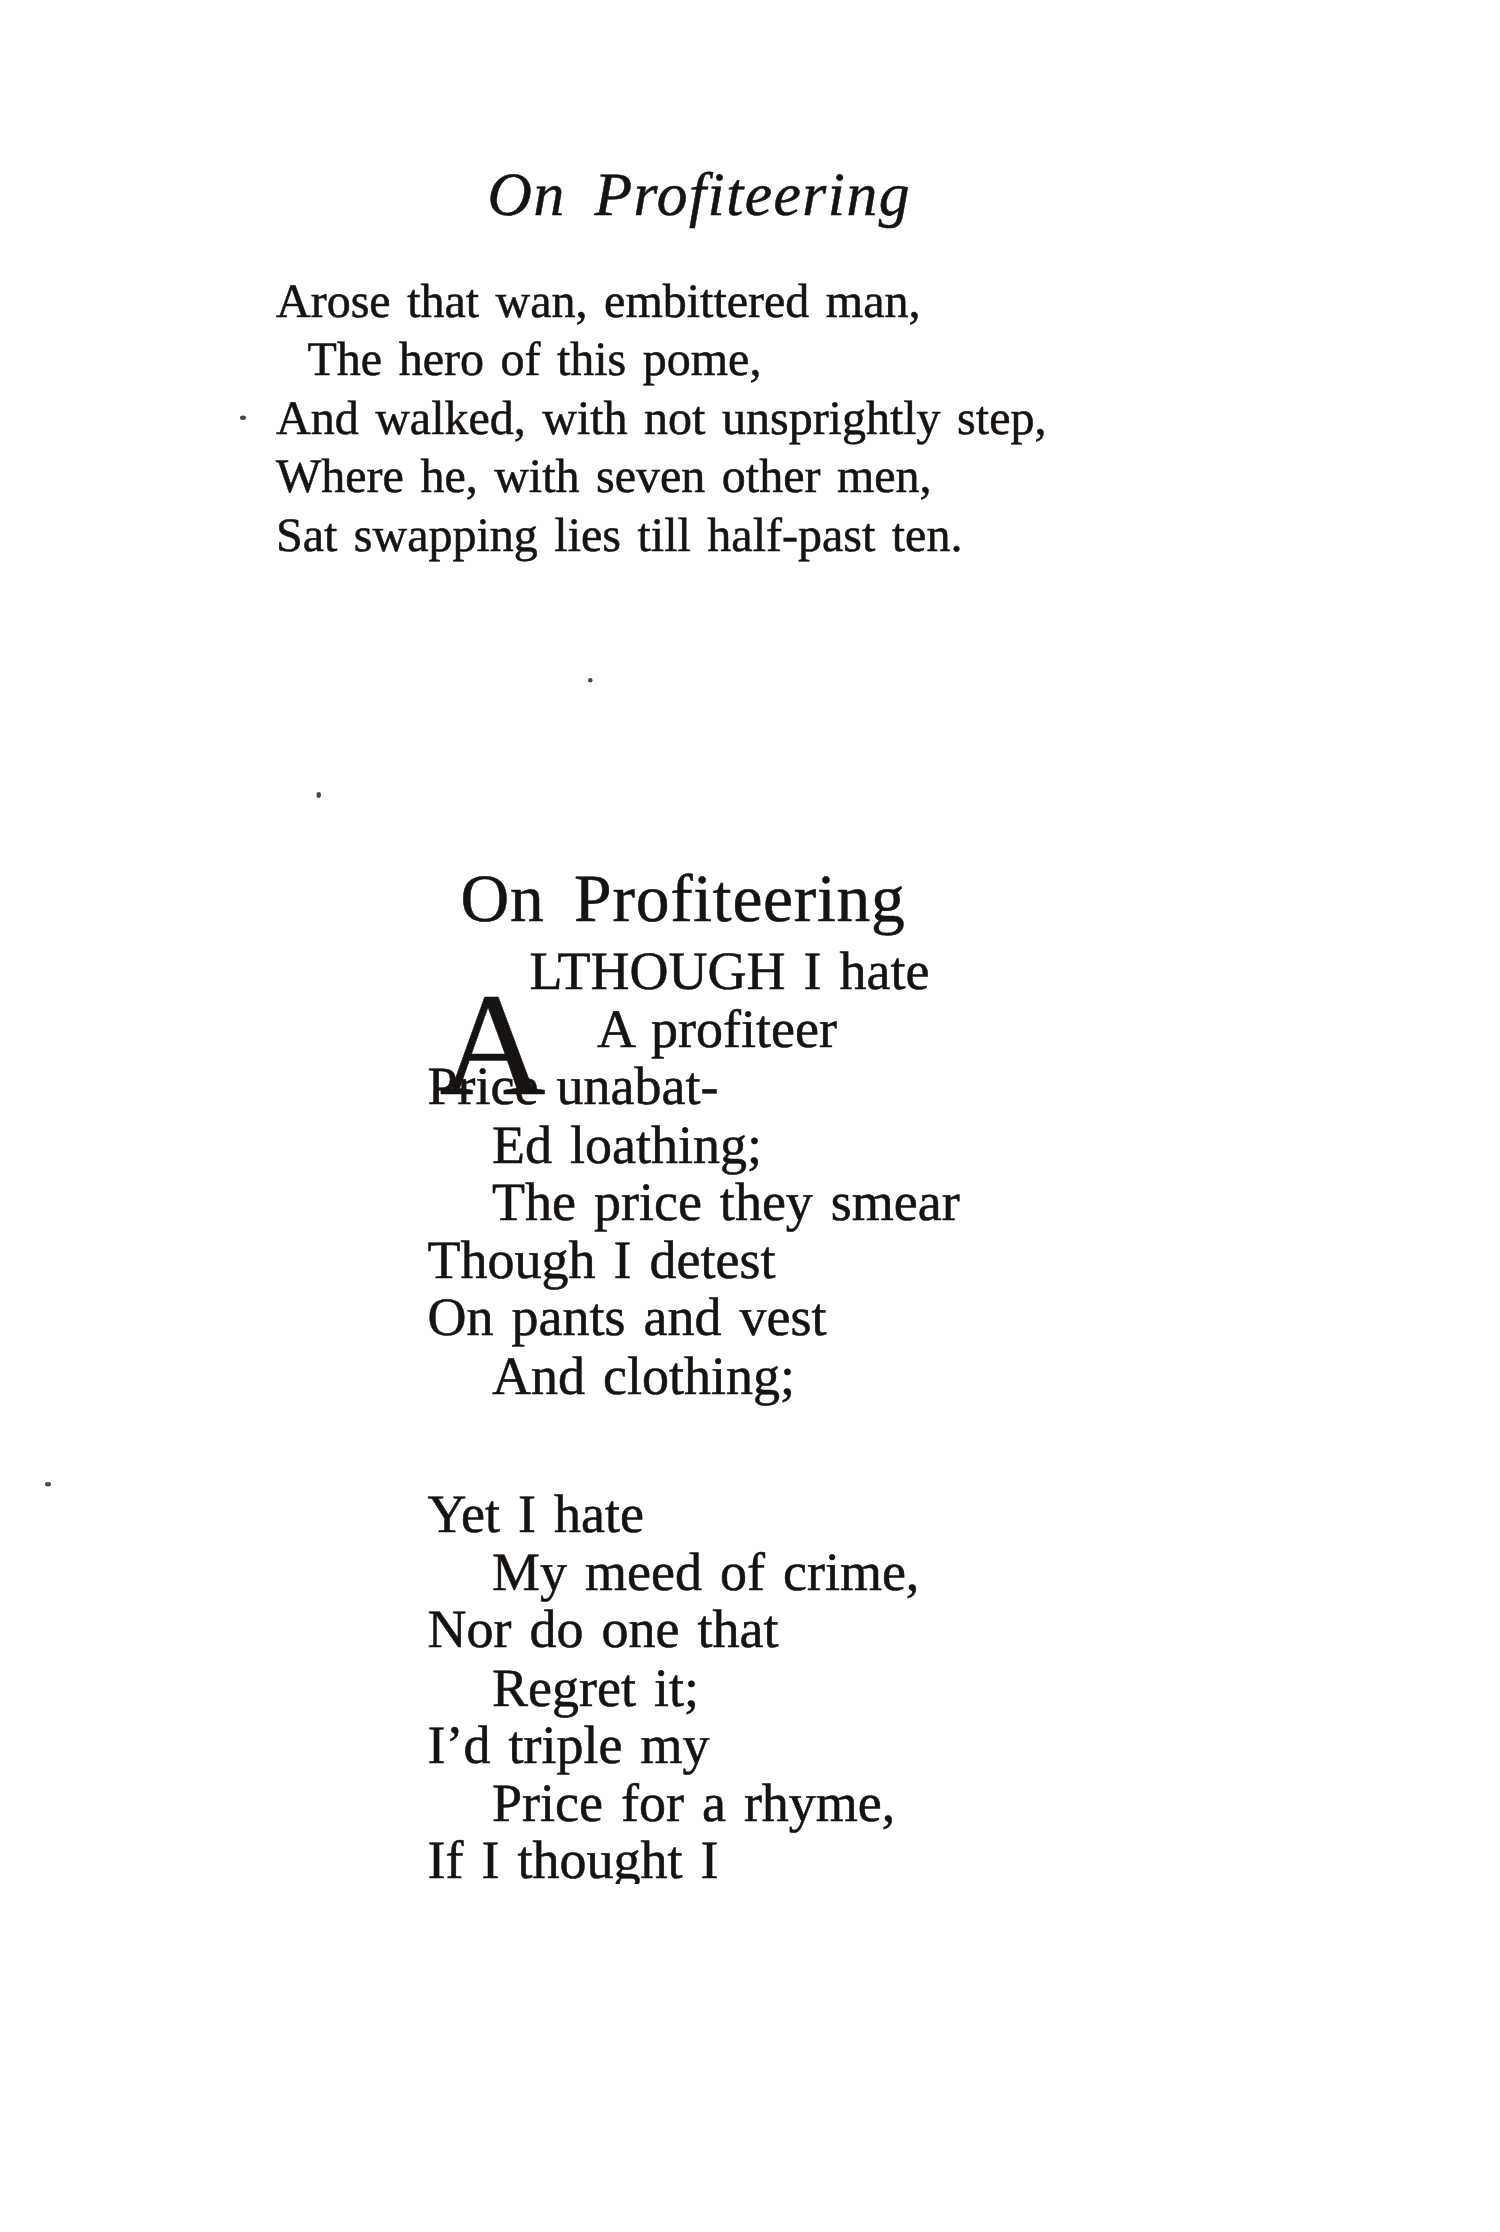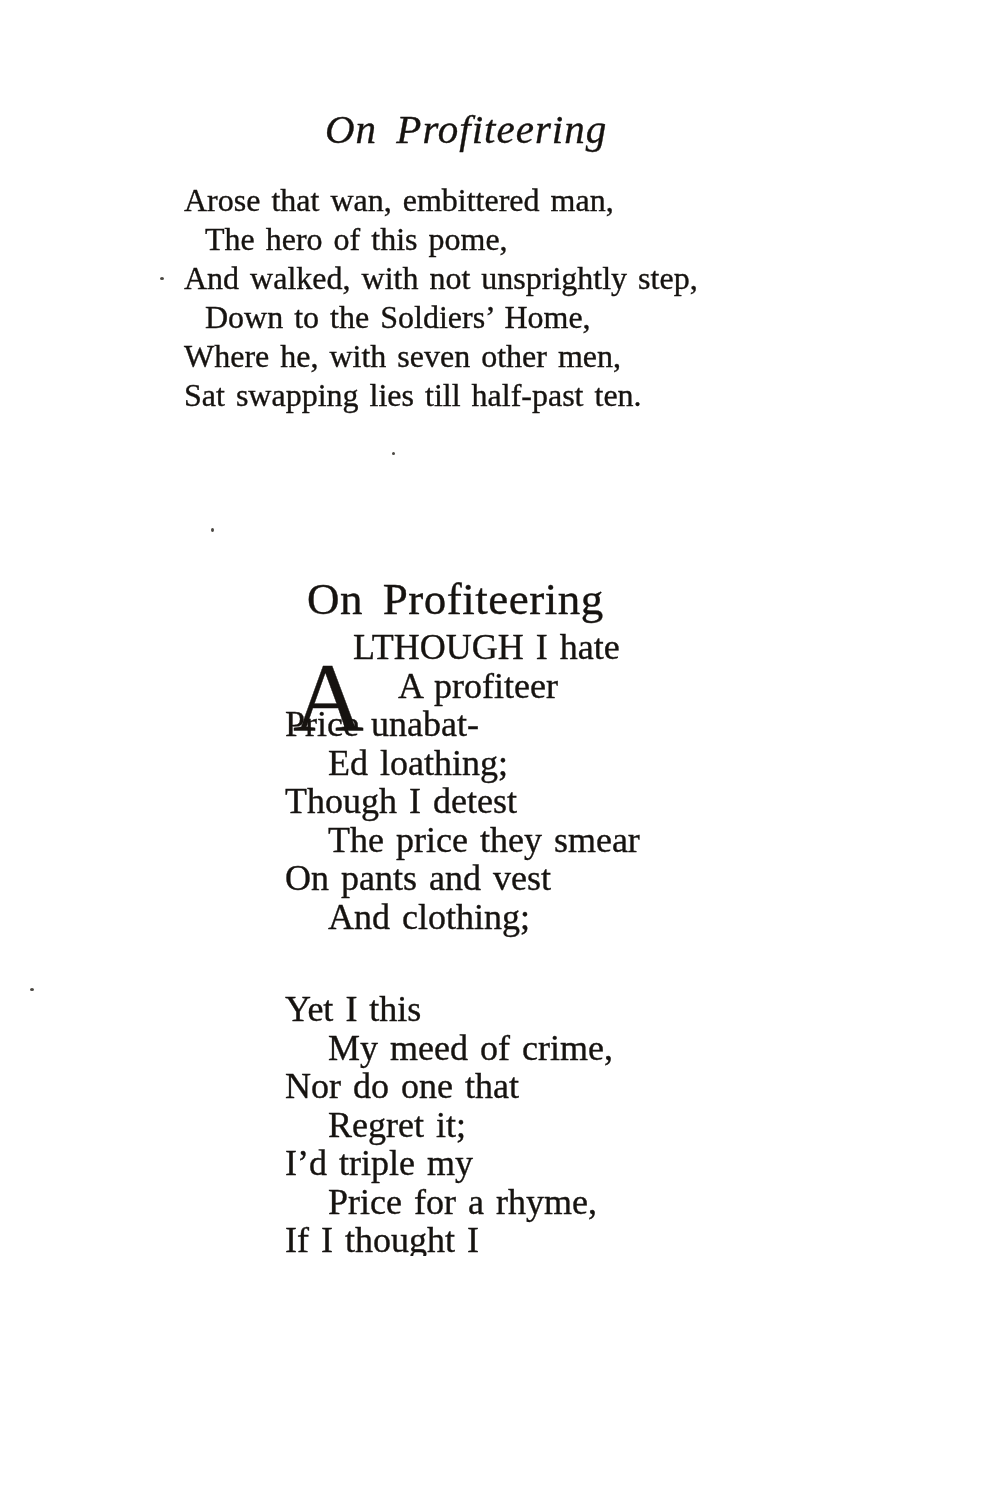--- a/index.html
+++ b/index.html
@@ -118,40 +118,39 @@
 <body>
 
 <div class="page">
 
   <div class="running-header">On Profiteering</div>
 
   <div class="intro-stanza">
     <div class="line">Arose that wan, embittered man,</div>
     <div class="line indent">The hero of this pome,</div>
     <div class="line">And walked, with not unsprightly step,</div>
-    <div class="line indent">Down to the Soldiers’ Home,</div>
     <div class="line">Where he, with seven other men,</div>
     <div class="line">Sat swapping lies till half-past ten.</div>
   </div>
 
   <div class="section-title">On Profiteering</div>
 
   <div class="drop-cap">A</div>
 
   <div class="main-poem">
     <div class="line first-line">LTHOUGH I hate</div>
     <div class="line second-line">A profiteer</div>
     <div class="line">Price unabat-</div>
     <div class="line indent">Ed loathing;</div>
+    <div class="line indent">The price they smear</div>
     <div class="line">Though I detest</div>
-    <div class="line indent">The price they smear</div>
     <div class="line">On pants and vest</div>
     <div class="line indent">And clothing;</div>
 
-    <div class="line stanza-gap">Yet I this</div>
+    <div class="line stanza-gap">Yet I hate</div>
     <div class="line indent">My meed of crime,</div>
     <div class="line">Nor do one that</div>
     <div class="line indent">Regret it;</div>
     <div class="line">I’d triple my</div>
     <div class="line indent">Price for a rhyme,</div>
     <div class="line">If I thought I</div>
     <div class="line indent">Could get it.</div>
   </div>
 
   <div class="page-number">6<span class="os-desc">3</span></div>

